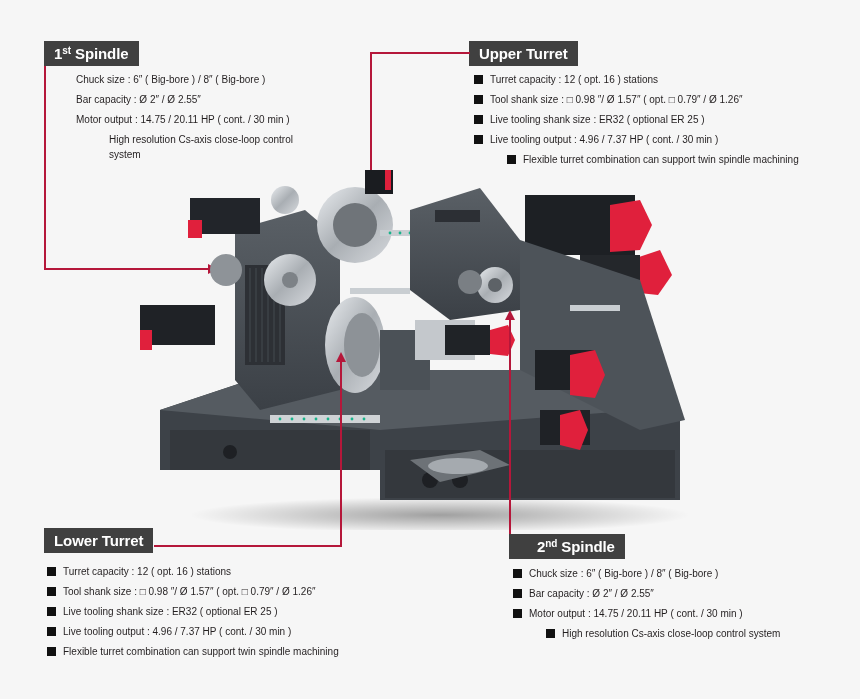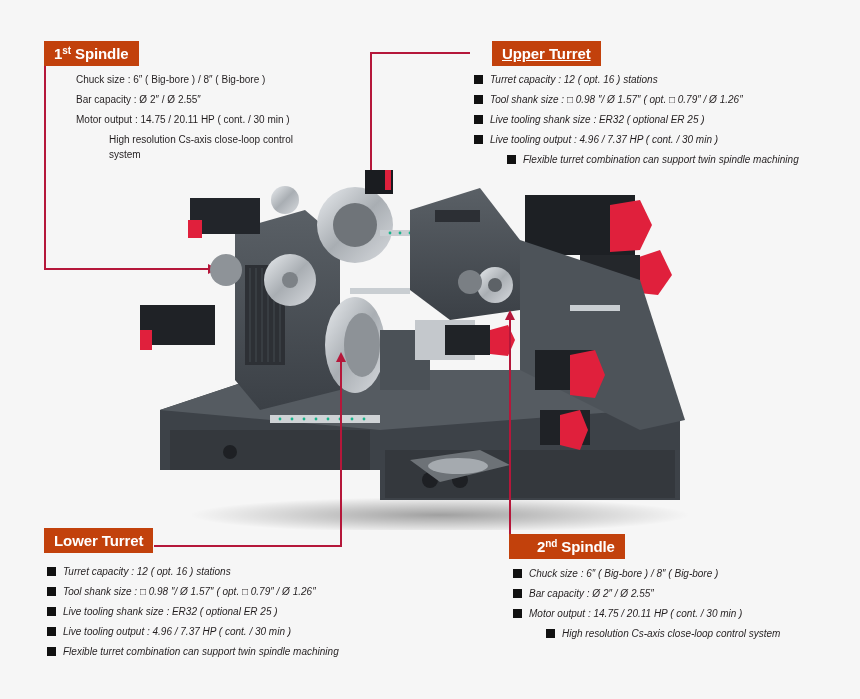--- a/index.html
+++ b/index.html
@@ -1,28 +1,28 @@
 <!DOCTYPE html>
 <html><head>
 <meta charset="utf-8">
 <style>
   * { box-sizing: border-box; margin: 0; padding: 0; }
   html, body { width: 860px; height: 699px; background: #f6f6f6; overflow: hidden; }
   body { position: relative; font-family: "Liberation Sans", "DejaVu Sans", sans-serif; color: #231f20; }
 
   .label-box {
-    position: absolute; height: 25px; background: #c2410c; color: #fff;
+    position: absolute; height: 25px; background: #404040; color: #fff;
     font-size: 15px; font-weight: bold; line-height: 25px; padding: 0 10px;
     white-space: nowrap; letter-spacing: -0.1px;
   }
   .label-box sup { font-size: 10px; vertical-align: 5px; line-height: 0; }
 
   .spec-list { position: absolute; list-style: none; font-size: 10px; line-height: 15px; }
   .spec-list li { position: relative; margin-bottom: 5px; white-space: nowrap; }
-  .spec-list.bullets li { padding-left: 17px; font-style: italic; }
+  .spec-list.bullets li { padding-left: 17px; }
   .spec-list.bullets li::before {
     content: ""; position: absolute; left: 1px; top: 3px; width: 9px; height: 9px; background: #111;
   }
   .spec-list .wrap { white-space: normal; margin-left: 33px; }
 
   .connector { position: absolute; background: #b5173a; }
   .arrow { position: absolute; width: 0; height: 0; }
 
   #machine { position: absolute; left: 140px; top: 170px; width: 560px; height: 360px; }
 </style>
@@ -36,21 +36,21 @@
   <li>Chuck size : 6″ ( Big-bore ) / 8″ ( Big-bore )</li>
   <li>Bar capacity : Ø 2″ / Ø 2.55″</li>
   <li>Motor output : 14.75 / 20.11 HP ( cont. / 30 min )</li>
   <li class="wrap" style="width:215px;">High resolution Cs-axis close-loop control system</li>
 </ul>
 
 <div class="connector" style="left:44px; top:66px; width:2px; height:204px;"></div>
 <div class="connector" style="left:44px; top:268px; width:166px; height:2px;"></div>
 <div class="arrow" style="left:208px; top:264px; border-top:5px solid transparent; border-bottom:5px solid transparent; border-left:10px solid #b5173a;"></div>
 
-<div class="label-box" style="left:492px; top:41px;text-decoration:underline;">Upper Turret</div>
+<div class="label-box" style="left:469px; top:41px;">Upper Turret</div>
 <ul class="spec-list bullets" style="left:473px; top:72px;">
   <li>Turret capacity : 12 ( opt. 16 ) stations</li>
   <li>Tool shank size : □  0.98 ″/ Ø 1.57″ ( opt. □  0.79″ / Ø 1.26″</li>
   <li>Live tooling shank size : ER32 ( optional ER 25 )</li>
   <li>Live tooling output : 4.96 / 7.37 HP ( cont. / 30 min )</li>
   <li class="wrap" style="width:300px;">Flexible turret combination can support twin spindle machining</li>
 </ul>
 <div class="connector" style="left:370px; top:52px; width:100px; height:2px;"></div>
 <div class="connector" style="left:370px; top:52px; width:2px; height:136px;"></div>
 <div class="arrow" style="left:366px; top:186px; border-left:5px solid transparent; border-right:5px solid transparent; border-top:10px solid #b5173a;"></div>

